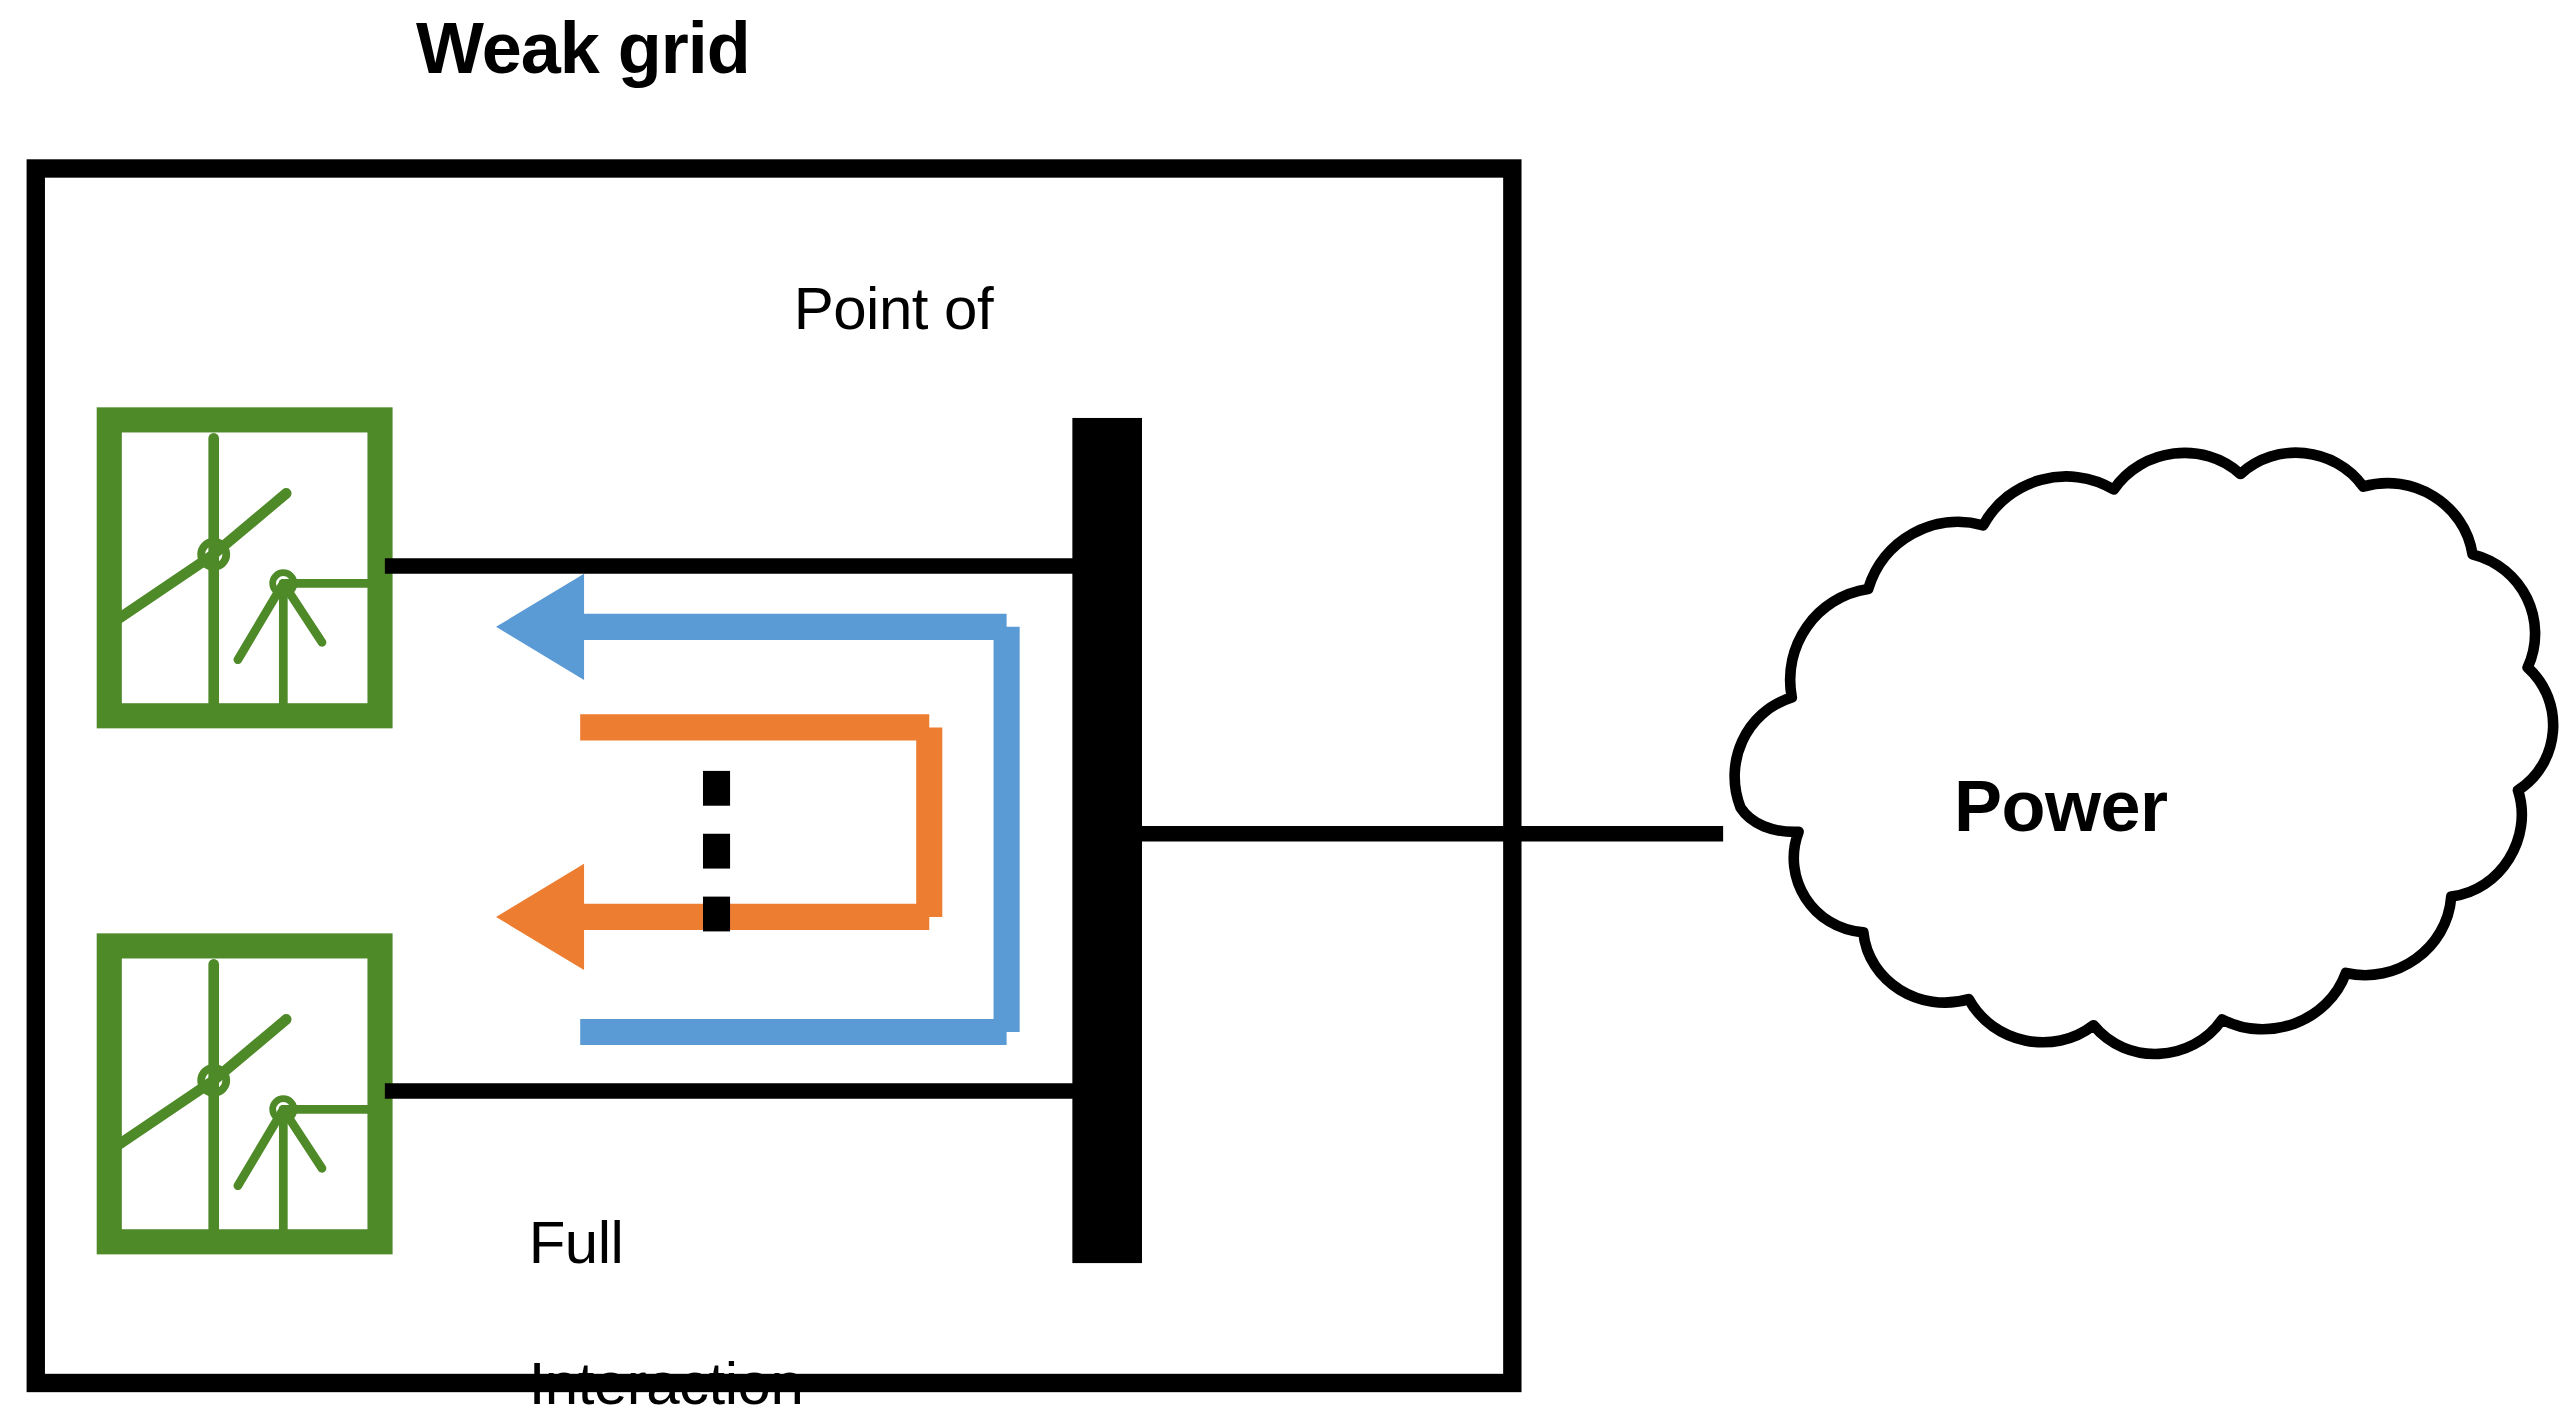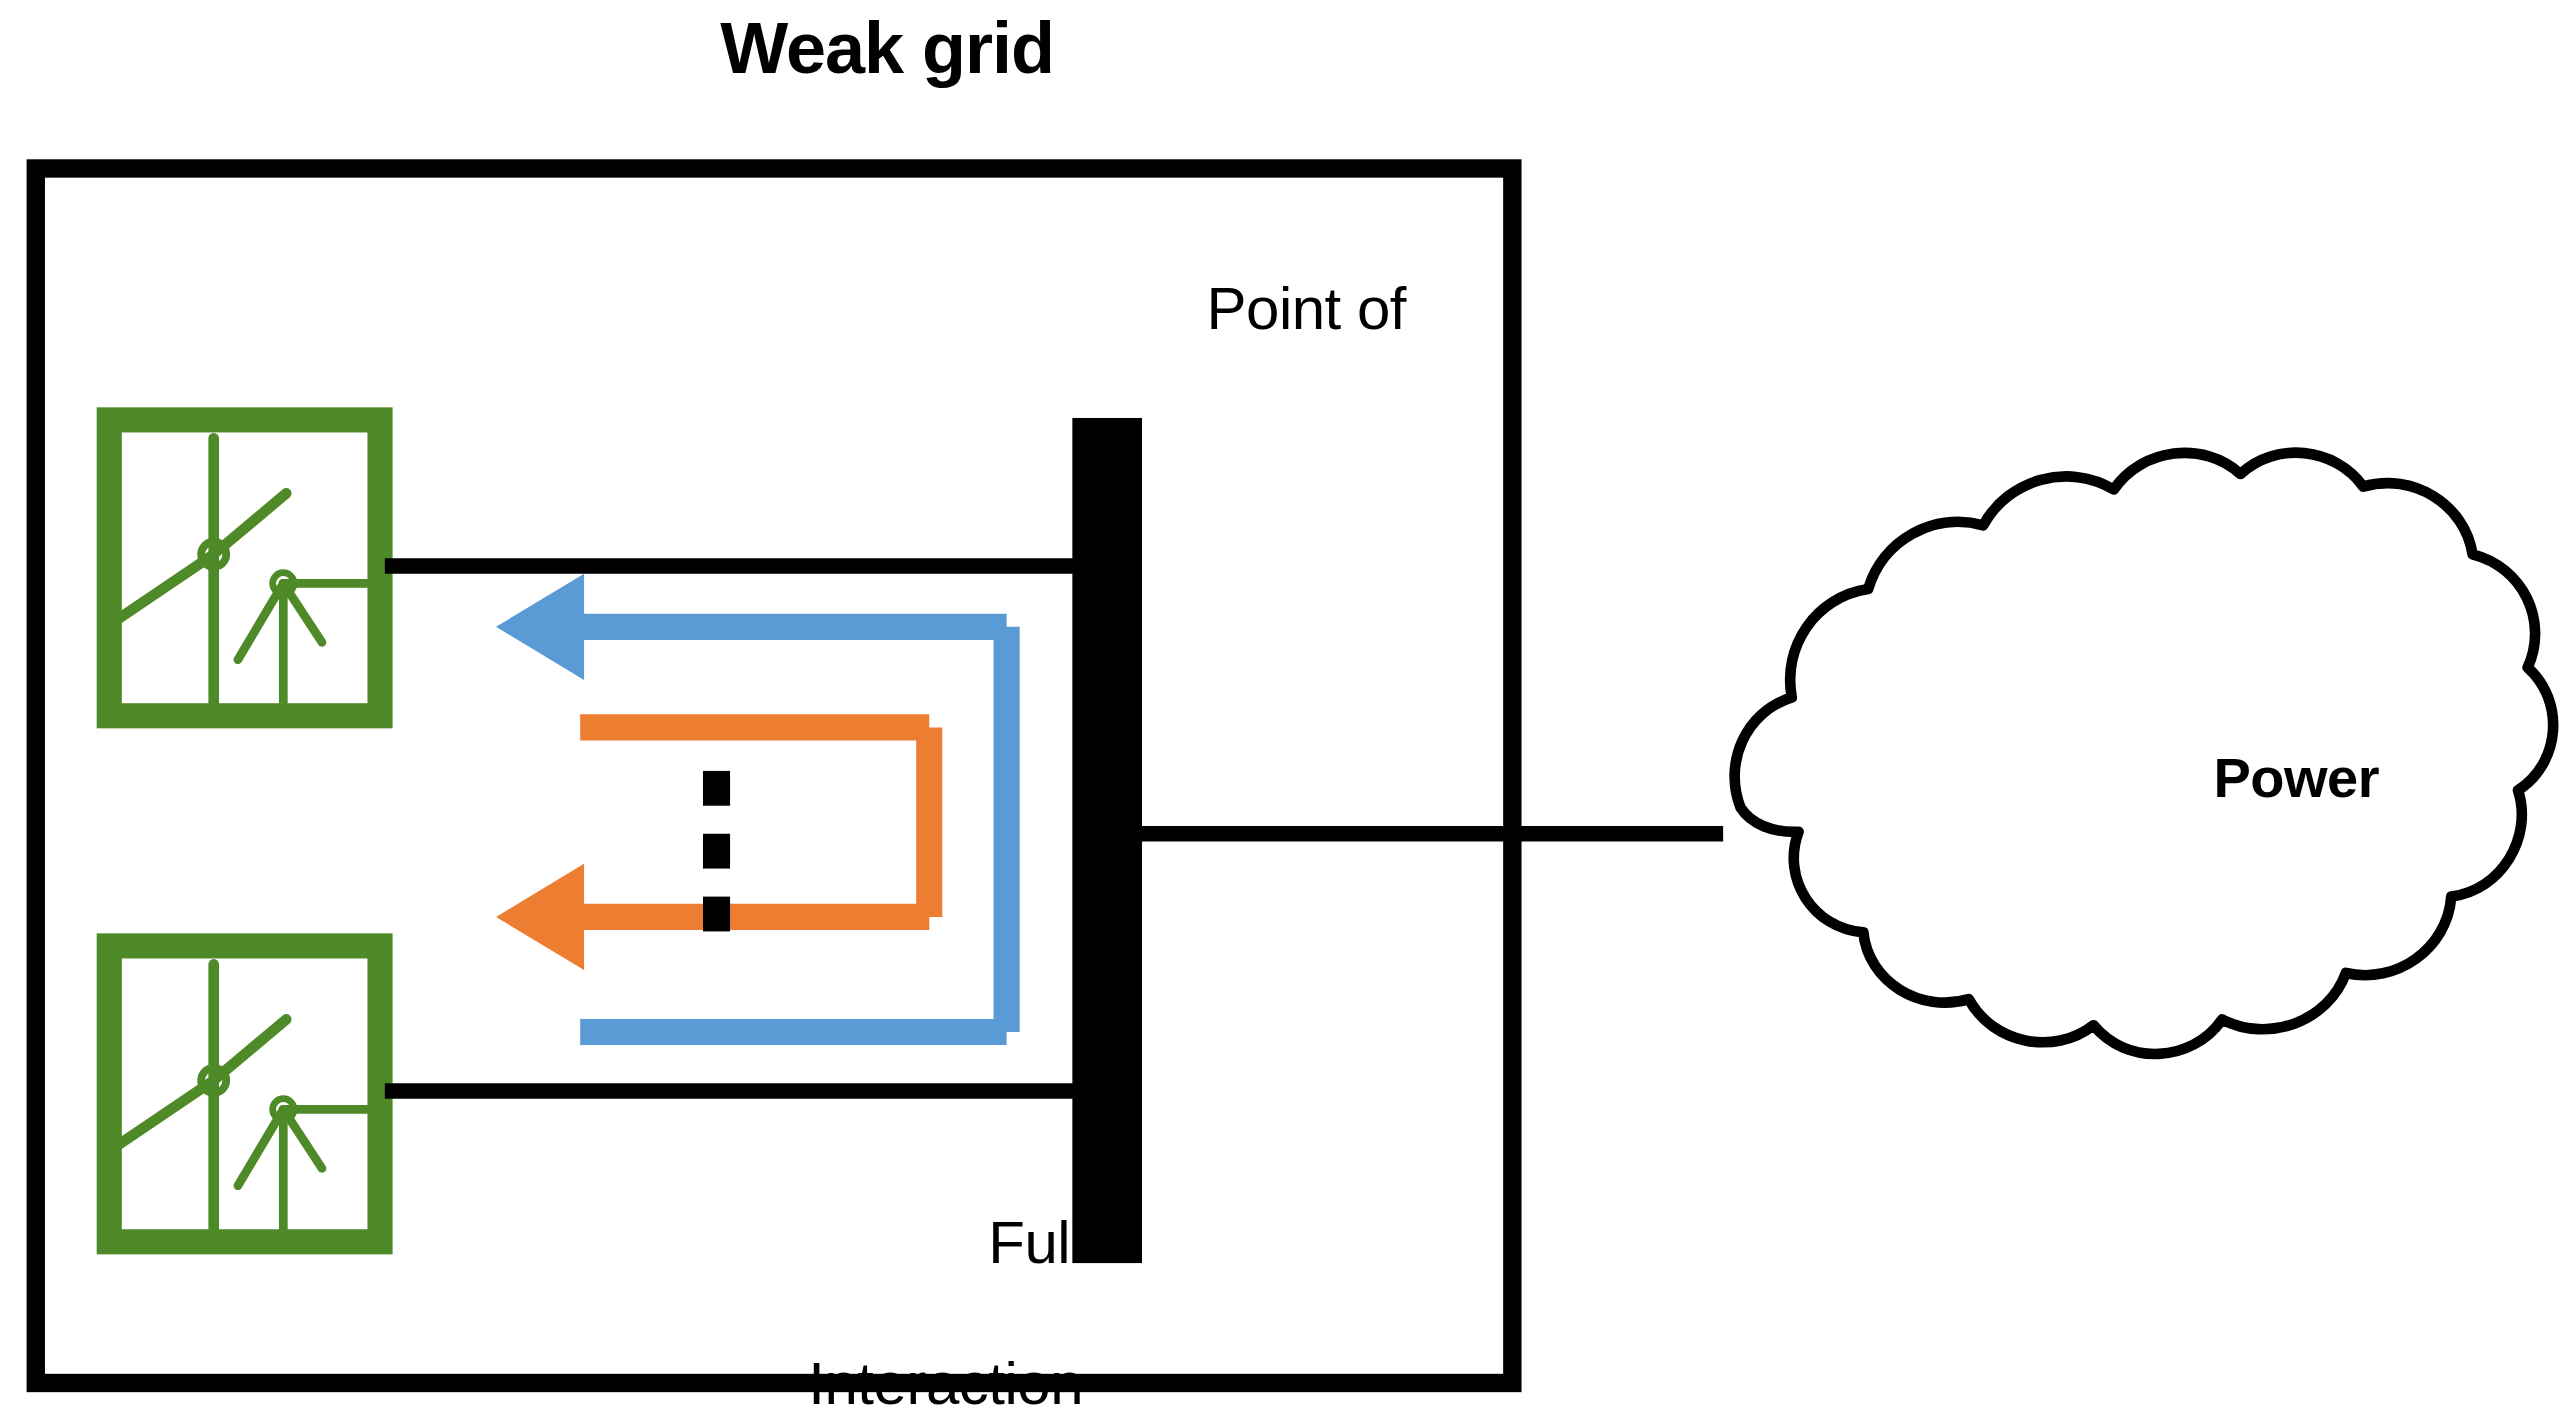--- a/index.html
+++ b/index.html
@@ -20,21 +20,21 @@
     left: 0; top: 0;
     width: 2576px;
     height: 1419px;
   }
   #stage > svg {
     position: absolute;
     left: 0; top: 0;
   }
   .lbl {
     position: absolute;
-    text-align: right;
+    text-align: left;
     line-height: 1.18;
     color: #000;
     white-space: pre;
     font-family: "Liberation Sans", sans-serif;
   }
   #weak-grid-title {
     left: 416px;
     top: 5.8px;
     width: 638px;
     font-size: 72px;
@@ -54,21 +54,21 @@
     top: 1137px;
     width: 619px;
     font-size: 60px;
     font-weight: normal;
     letter-spacing: -0.5px;
   }
   #power-systems-label {
     left: 1876px;
     top: 677px;
     width: 503px;
-    font-size: 56px;
+    font-size: 72px;
     font-weight: bold;
     letter-spacing: -0.5px;
     line-height: 1.2;
   }
 </style>
 </head>
 <body>
 
 <div id="stage">
 

